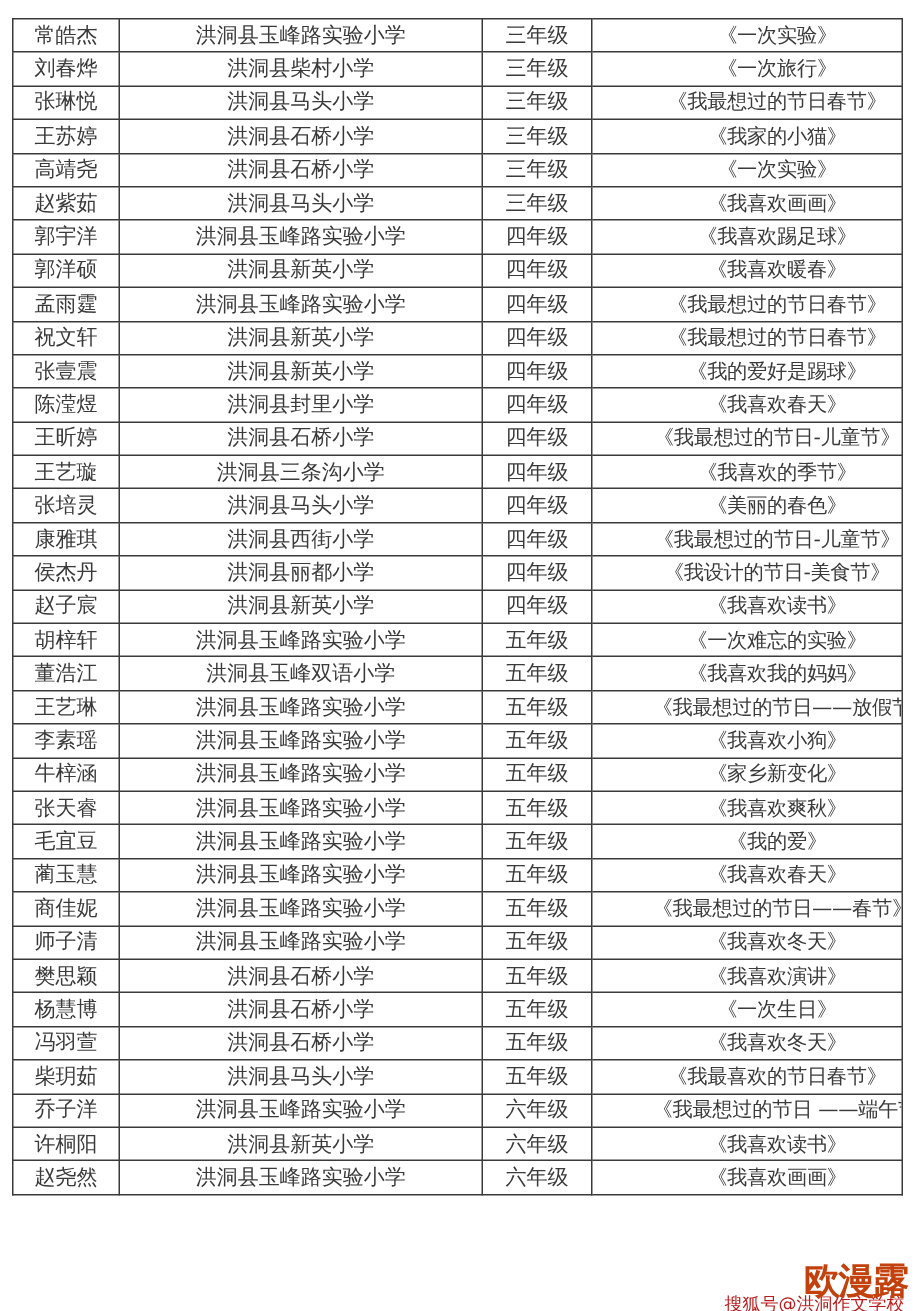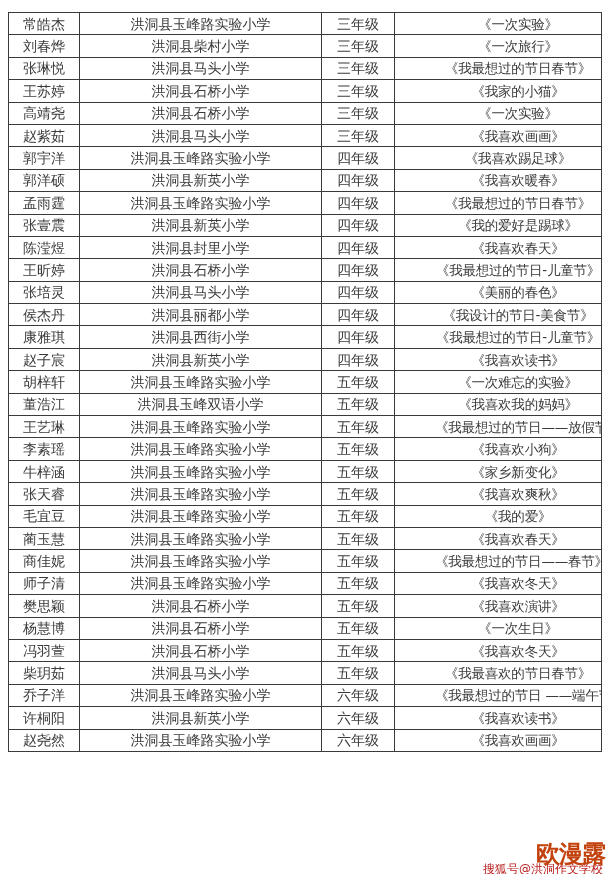--- a/index.html
+++ b/index.html
@@ -91,54 +91,66 @@
         <td class="grade">四年级</td>
         <td class="title">《我喜欢暖春》</td>
       </tr>
       <tr>
         <td class="name">孟雨霆</td>
         <td class="school">洪洞县玉峰路实验小学</td>
         <td class="grade">四年级</td>
         <td class="title">《我最想过的节日春节》</td>
       </tr>
       <tr>
+        <td class="name">祝文轩</td>
+        <td class="school">洪洞县新英小学</td>
+        <td class="grade">四年级</td>
+        <td class="title">《我最想过的节日春节》</td>
+      </tr>
+      <tr>
         <td class="name">张壹震</td>
         <td class="school">洪洞县新英小学</td>
         <td class="grade">四年级</td>
         <td class="title">《我的爱好是踢球》</td>
       </tr>
       <tr>
         <td class="name">陈滢煜</td>
         <td class="school">洪洞县封里小学</td>
         <td class="grade">四年级</td>
         <td class="title">《我喜欢春天》</td>
       </tr>
       <tr>
         <td class="name">王昕婷</td>
         <td class="school">洪洞县石桥小学</td>
         <td class="grade">四年级</td>
         <td class="title">《我最想过的节日-儿童节》</td>
       </tr>
       <tr>
+        <td class="name">王艺璇</td>
+        <td class="school">洪洞县三条沟小学</td>
+        <td class="grade">四年级</td>
+        <td class="title">《我喜欢的季节》</td>
+      </tr>
+      <tr>
         <td class="name">张培灵</td>
         <td class="school">洪洞县马头小学</td>
         <td class="grade">四年级</td>
         <td class="title">《美丽的春色》</td>
+      </tr>
+      <tr>
+        <td class="name">康雅琪</td>
+        <td class="school">洪洞县西街小学</td>
+        <td class="grade">四年级</td>
+        <td class="title">《我最想过的节日-儿童节》</td>
       </tr>
       <tr>
         <td class="name">侯杰丹</td>
         <td class="school">洪洞县丽都小学</td>
         <td class="grade">四年级</td>
         <td class="title">《我设计的节日-美食节》</td>
-      </tr>
-      <tr>
-        <td class="name">康雅琪</td>
-        <td class="school">洪洞县西街小学</td>
-        <td class="grade">四年级</td>
-        <td class="title">《我最想过的节日-儿童节》</td>
       </tr>
       <tr>
         <td class="name">赵子宸</td>
         <td class="school">洪洞县新英小学</td>
         <td class="grade">四年级</td>
         <td class="title">《我喜欢读书》</td>
       </tr>
       <tr>
         <td class="name">胡梓轩</td>
         <td class="school">洪洞县玉峰路实验小学</td>

